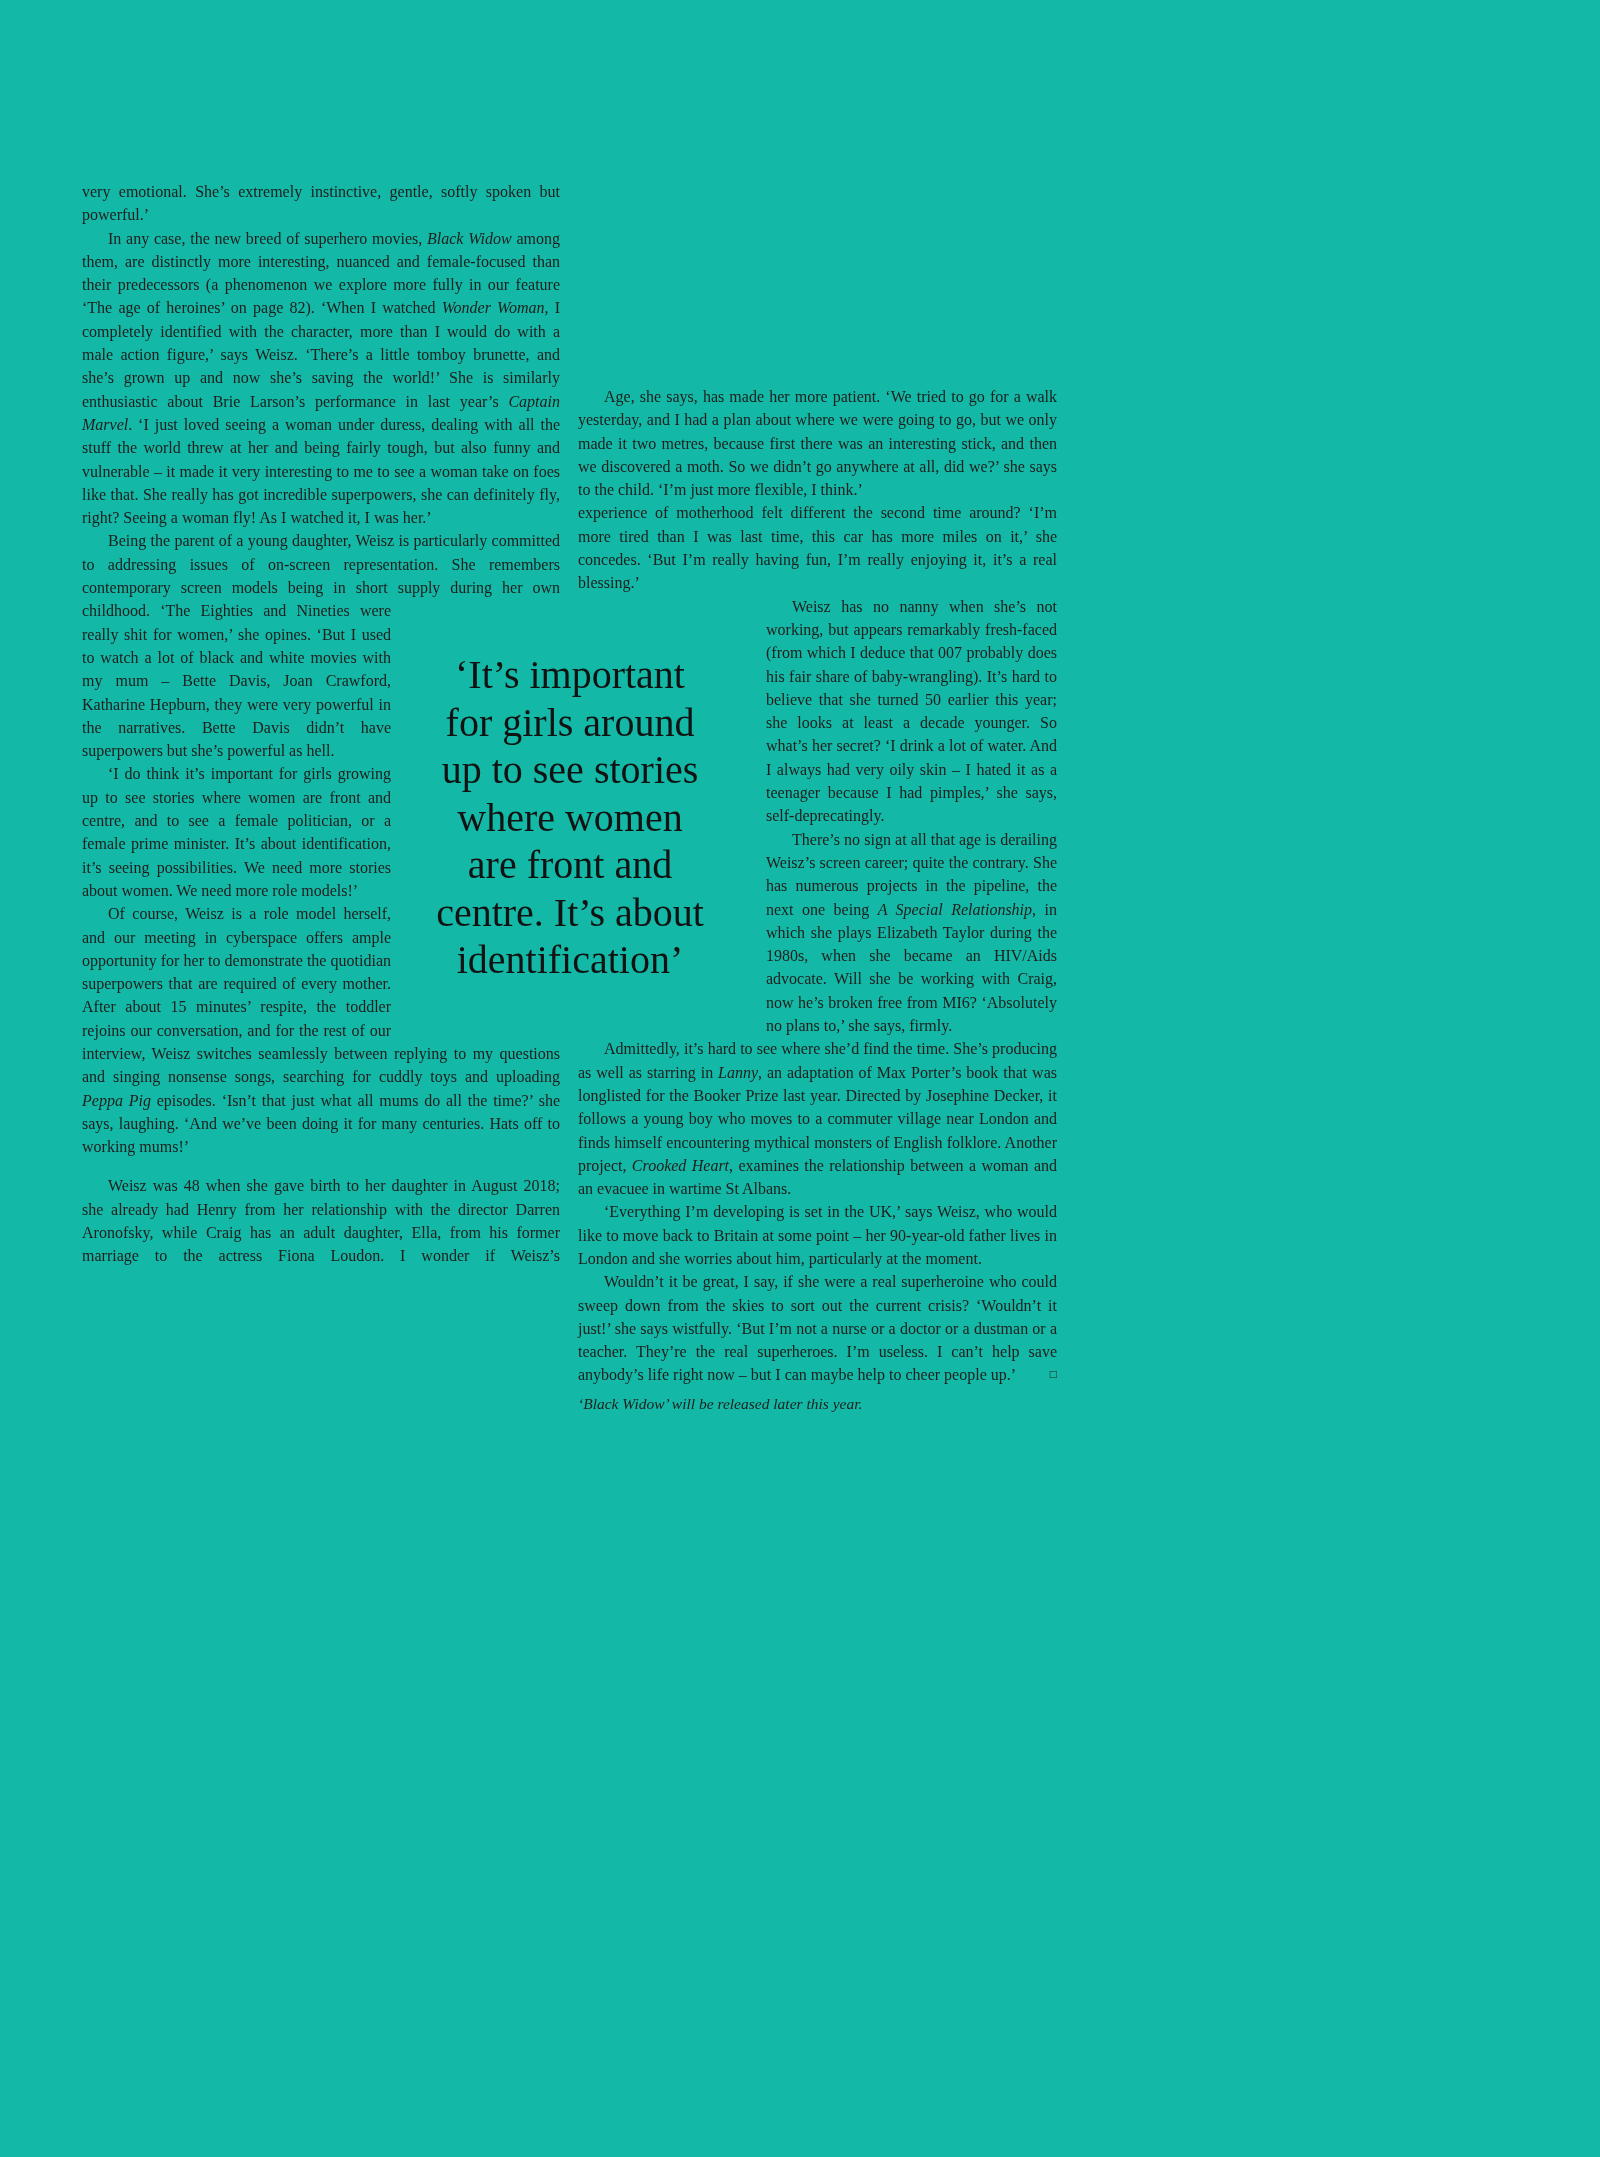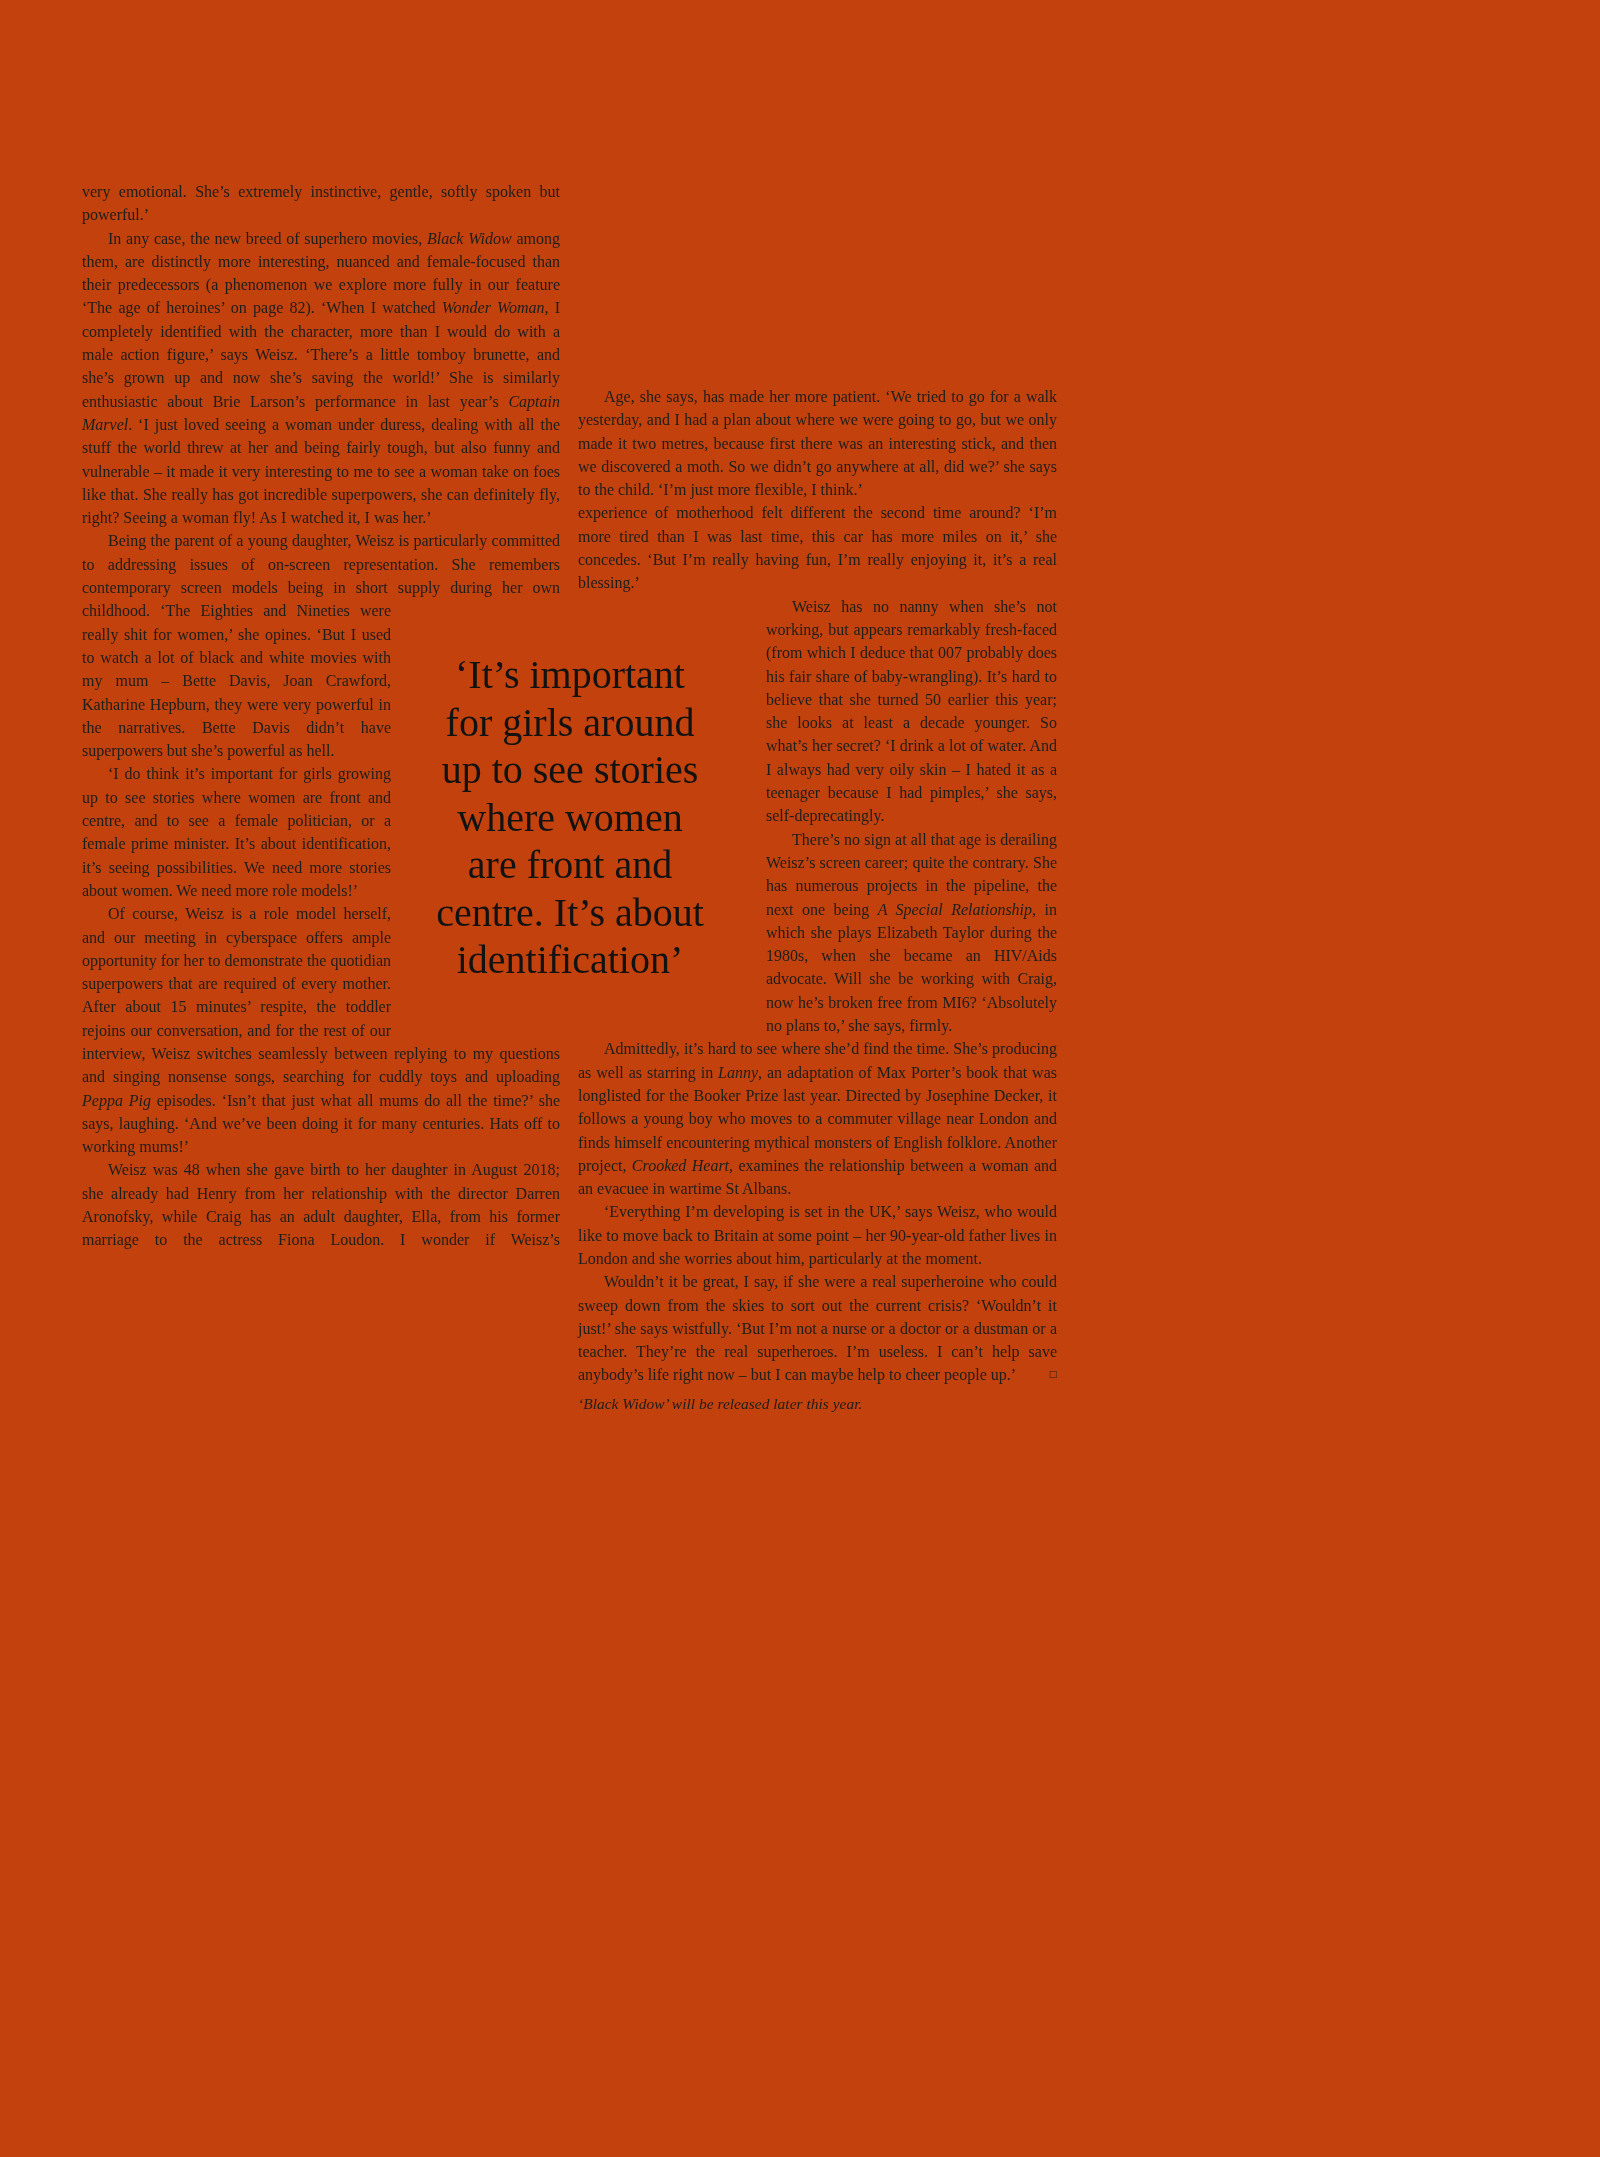--- a/index.html
+++ b/index.html
@@ -1,27 +1,27 @@
 <!DOCTYPE html>
 <html><head>
 <meta charset="utf-8">
 <style>
   html,body{margin:0;padding:0;background:#ffffff;}
   .page{
     position:relative;
     width:1600px;height:2157px;
-    background:#c2410c;
+    background:#14b8a6;
     overflow:hidden;
     font-family:"Liberation Serif","DejaVu Serif",serif;
     color:#1e1e1c;
   }
   .col{position:absolute;font-size:16px;line-height:23.3px;}
   .col-text p.para{margin:0;text-align:justify;}
   .col-text p.para.indent{text-indent:26px;}
-  .col-text p.para.jlast{text-align-last:justify;}
+  .col-text p.para.jlast{text-align-last:justify;margin-top:16px;}
   em{font-style:italic;}
   .pull-quote{
     position:absolute;
     left:390px;top:651px;width:360px;
     text-align:center;
     font-size:40px;line-height:47.5px;
     color:#121212;
     font-weight:400;
   }
   .pull-quote span{white-space:nowrap;text-align:center;}

